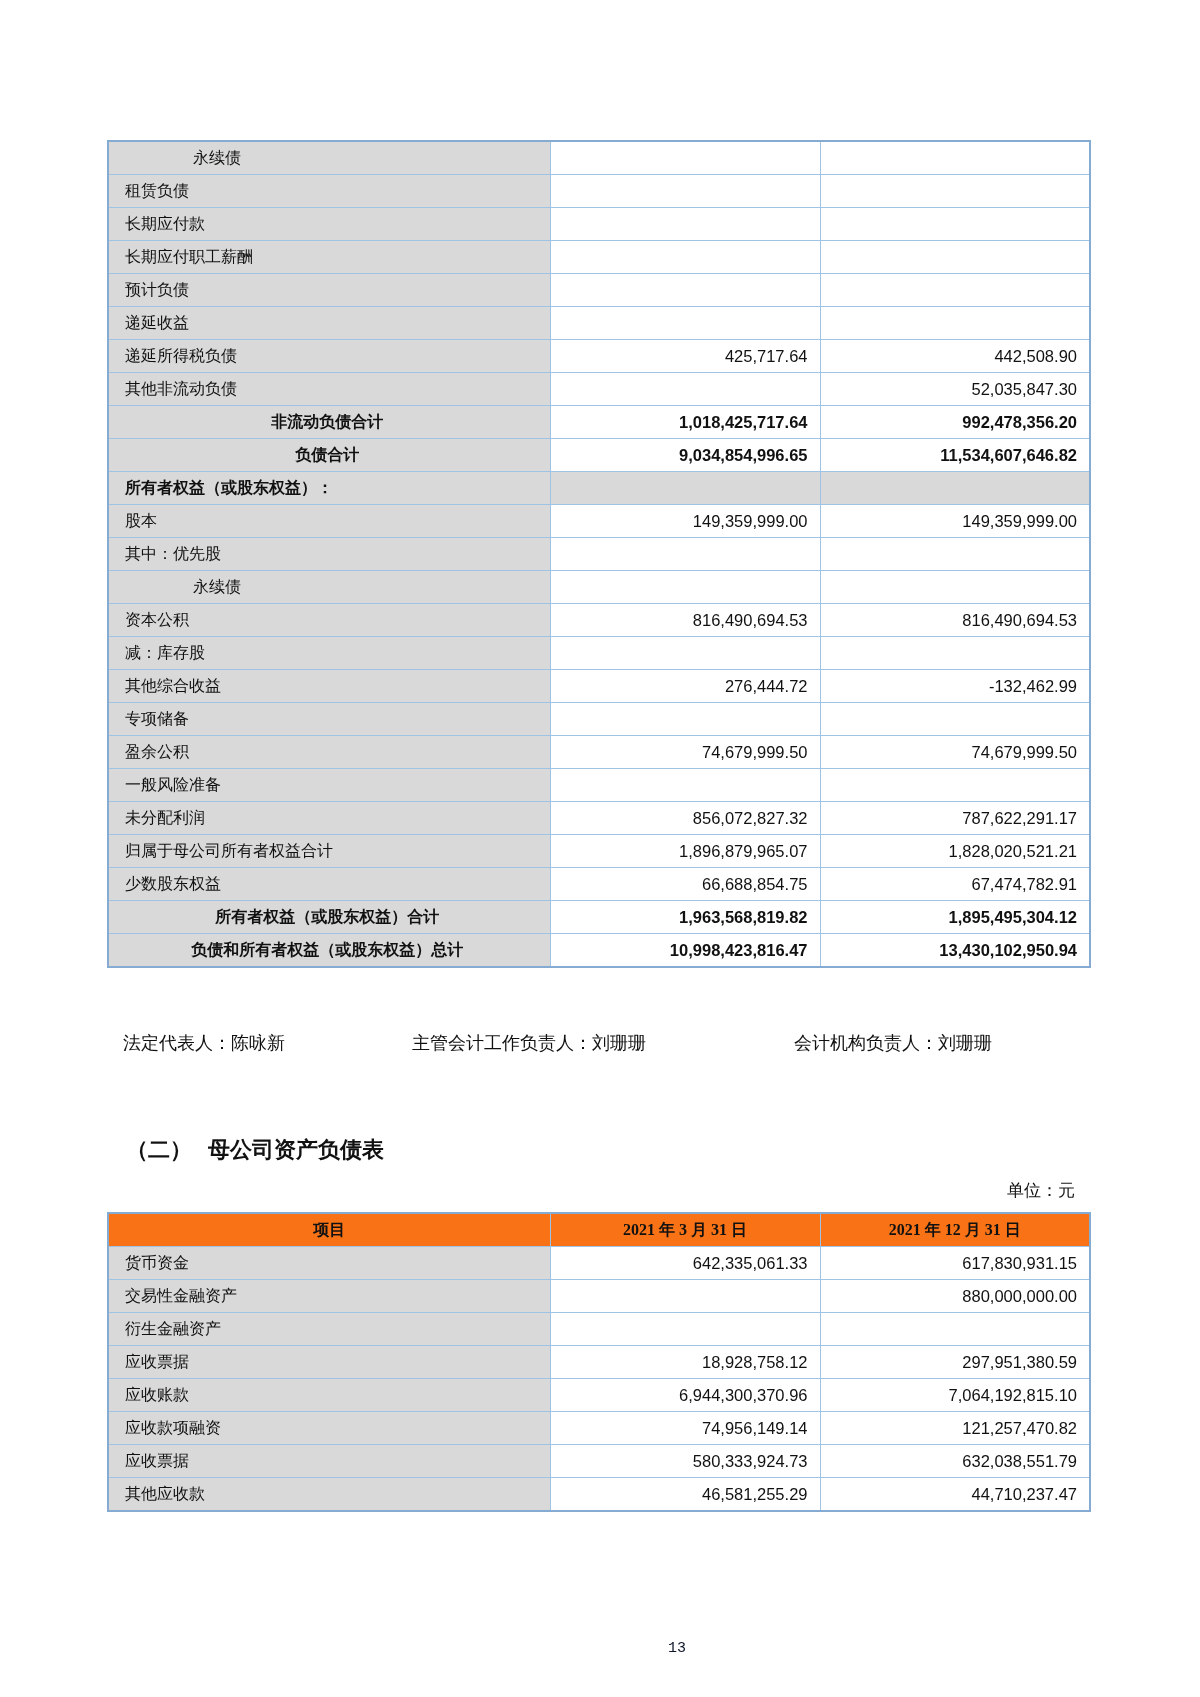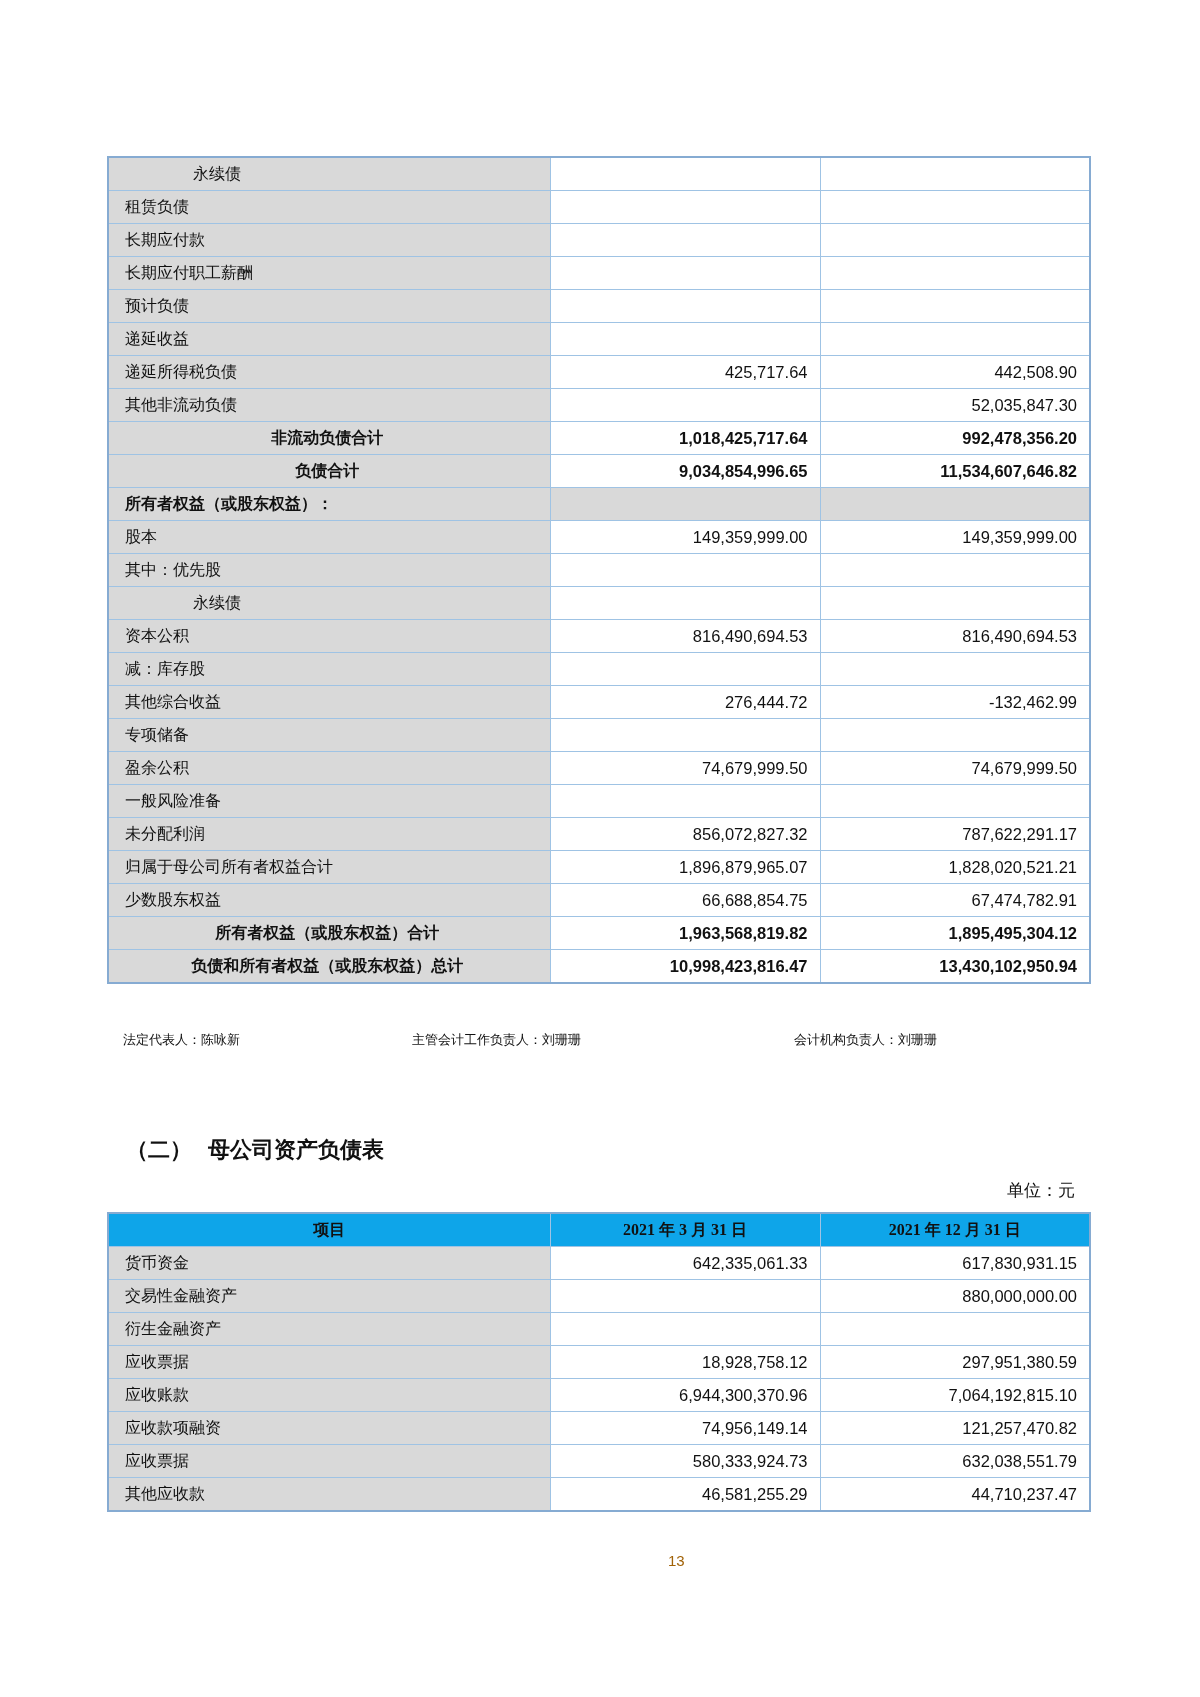--- a/index.html
+++ b/index.html
@@ -14,21 +14,21 @@
   }
   .fin-table{
     position:absolute;
     left:107px;
     width:982px;
     border-collapse:collapse;
     table-layout:fixed;
     border:2px solid #86abd2;
     background:#ffffff;
   }
-  #table1{top:156px;}
+  #table1{top:140px;}
   #table2{top:1212px;}
   .fin-table td, .fin-table th{
     border:1px solid #9fc3e4;
     height:32px;
     padding:0 12px 0 16px;
     font-size:16px;
     line-height:1.1;
     white-space:nowrap;
     overflow:hidden;
   }
@@ -53,33 +53,33 @@
   }
   .fin-table tr.total td{
     font-weight:700;
     padding-left:36px;
   }
   .fin-table tr.total .label-cell{
     text-align:center;
     padding-left:8px;
   }
   .fin-table thead th{
-    background:#0ea5e9;
+    background:#f97316;
     font-weight:700;
     text-align:center;
     font-family:"Liberation Serif", serif;
     padding:0 0;
   }
   .signature{
     position:absolute;
     left:123px;
     top:1031px;
     width:960px;
     height:22px;
-    font-size:13px;
+    font-size:18px;
   }
   .signature span{position:absolute;top:0;white-space:nowrap;}
   .sig-1{left:0;}
   .sig-2{left:289px;}
   .sig-3{left:671px;}
   .section-heading{
     position:absolute;
     left:126px;
     top:1135px;
     font-size:22px;
@@ -93,24 +93,24 @@
     top:1179px;
     width:982px;
     text-align:right;
     padding-right:14px;
     box-sizing:border-box;
     font-size:17px;
   }
   .page-number{
     position:absolute;
     left:668px;
-    top:1552px;
+    top:1640px;
     font-size:15px;
-    font-family:Liberation Sans, sans-serif;
-    color:#a16207;
+    font-family:Liberation Mono, monospace;
+    color:#0f172a;
   }
 </style>
 </head>
 <body>
 
 <div class="page">
 
   <table id="table1" class="fin-table">
     <colgroup>
       <col style="width:442px">

